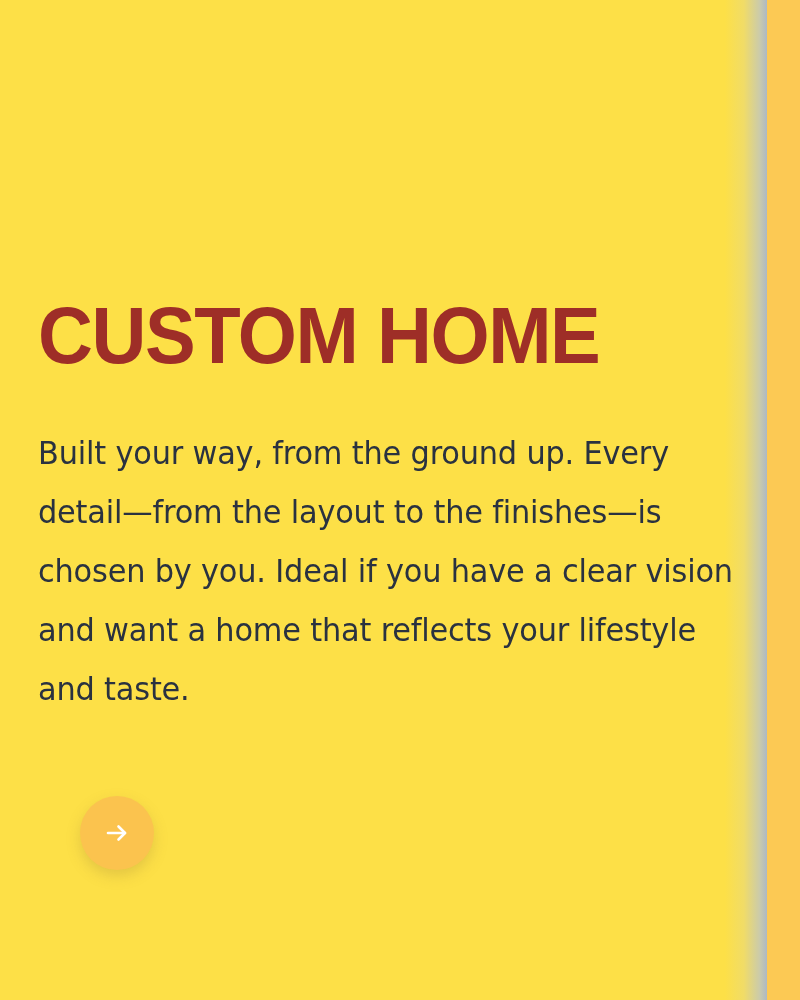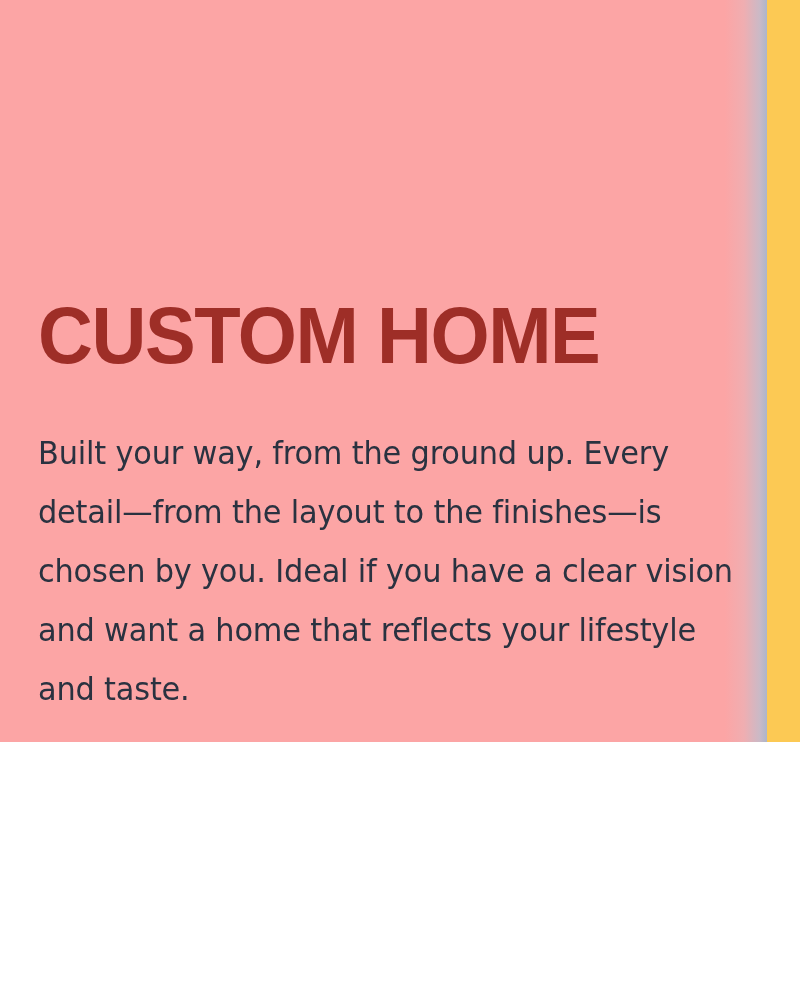--- a/index.html
+++ b/index.html
@@ -10,22 +10,22 @@
     width: 800px;
     height: 1000px;
     background: #ffffff;
     font-family: "Liberation Sans", sans-serif;
     overflow: hidden;
   }
 
   .slide {
     position: relative;
     width: 800px;
-    height: 742px;
-    background: #fca5a5;
+    height: 1000px;
+    background: #fde047;
     overflow: hidden;
   }
 
   
   .edge-shadow {
     position: absolute;
     top: 0;
     right: 33px;
     width: 42px;
     height: 1000px;

